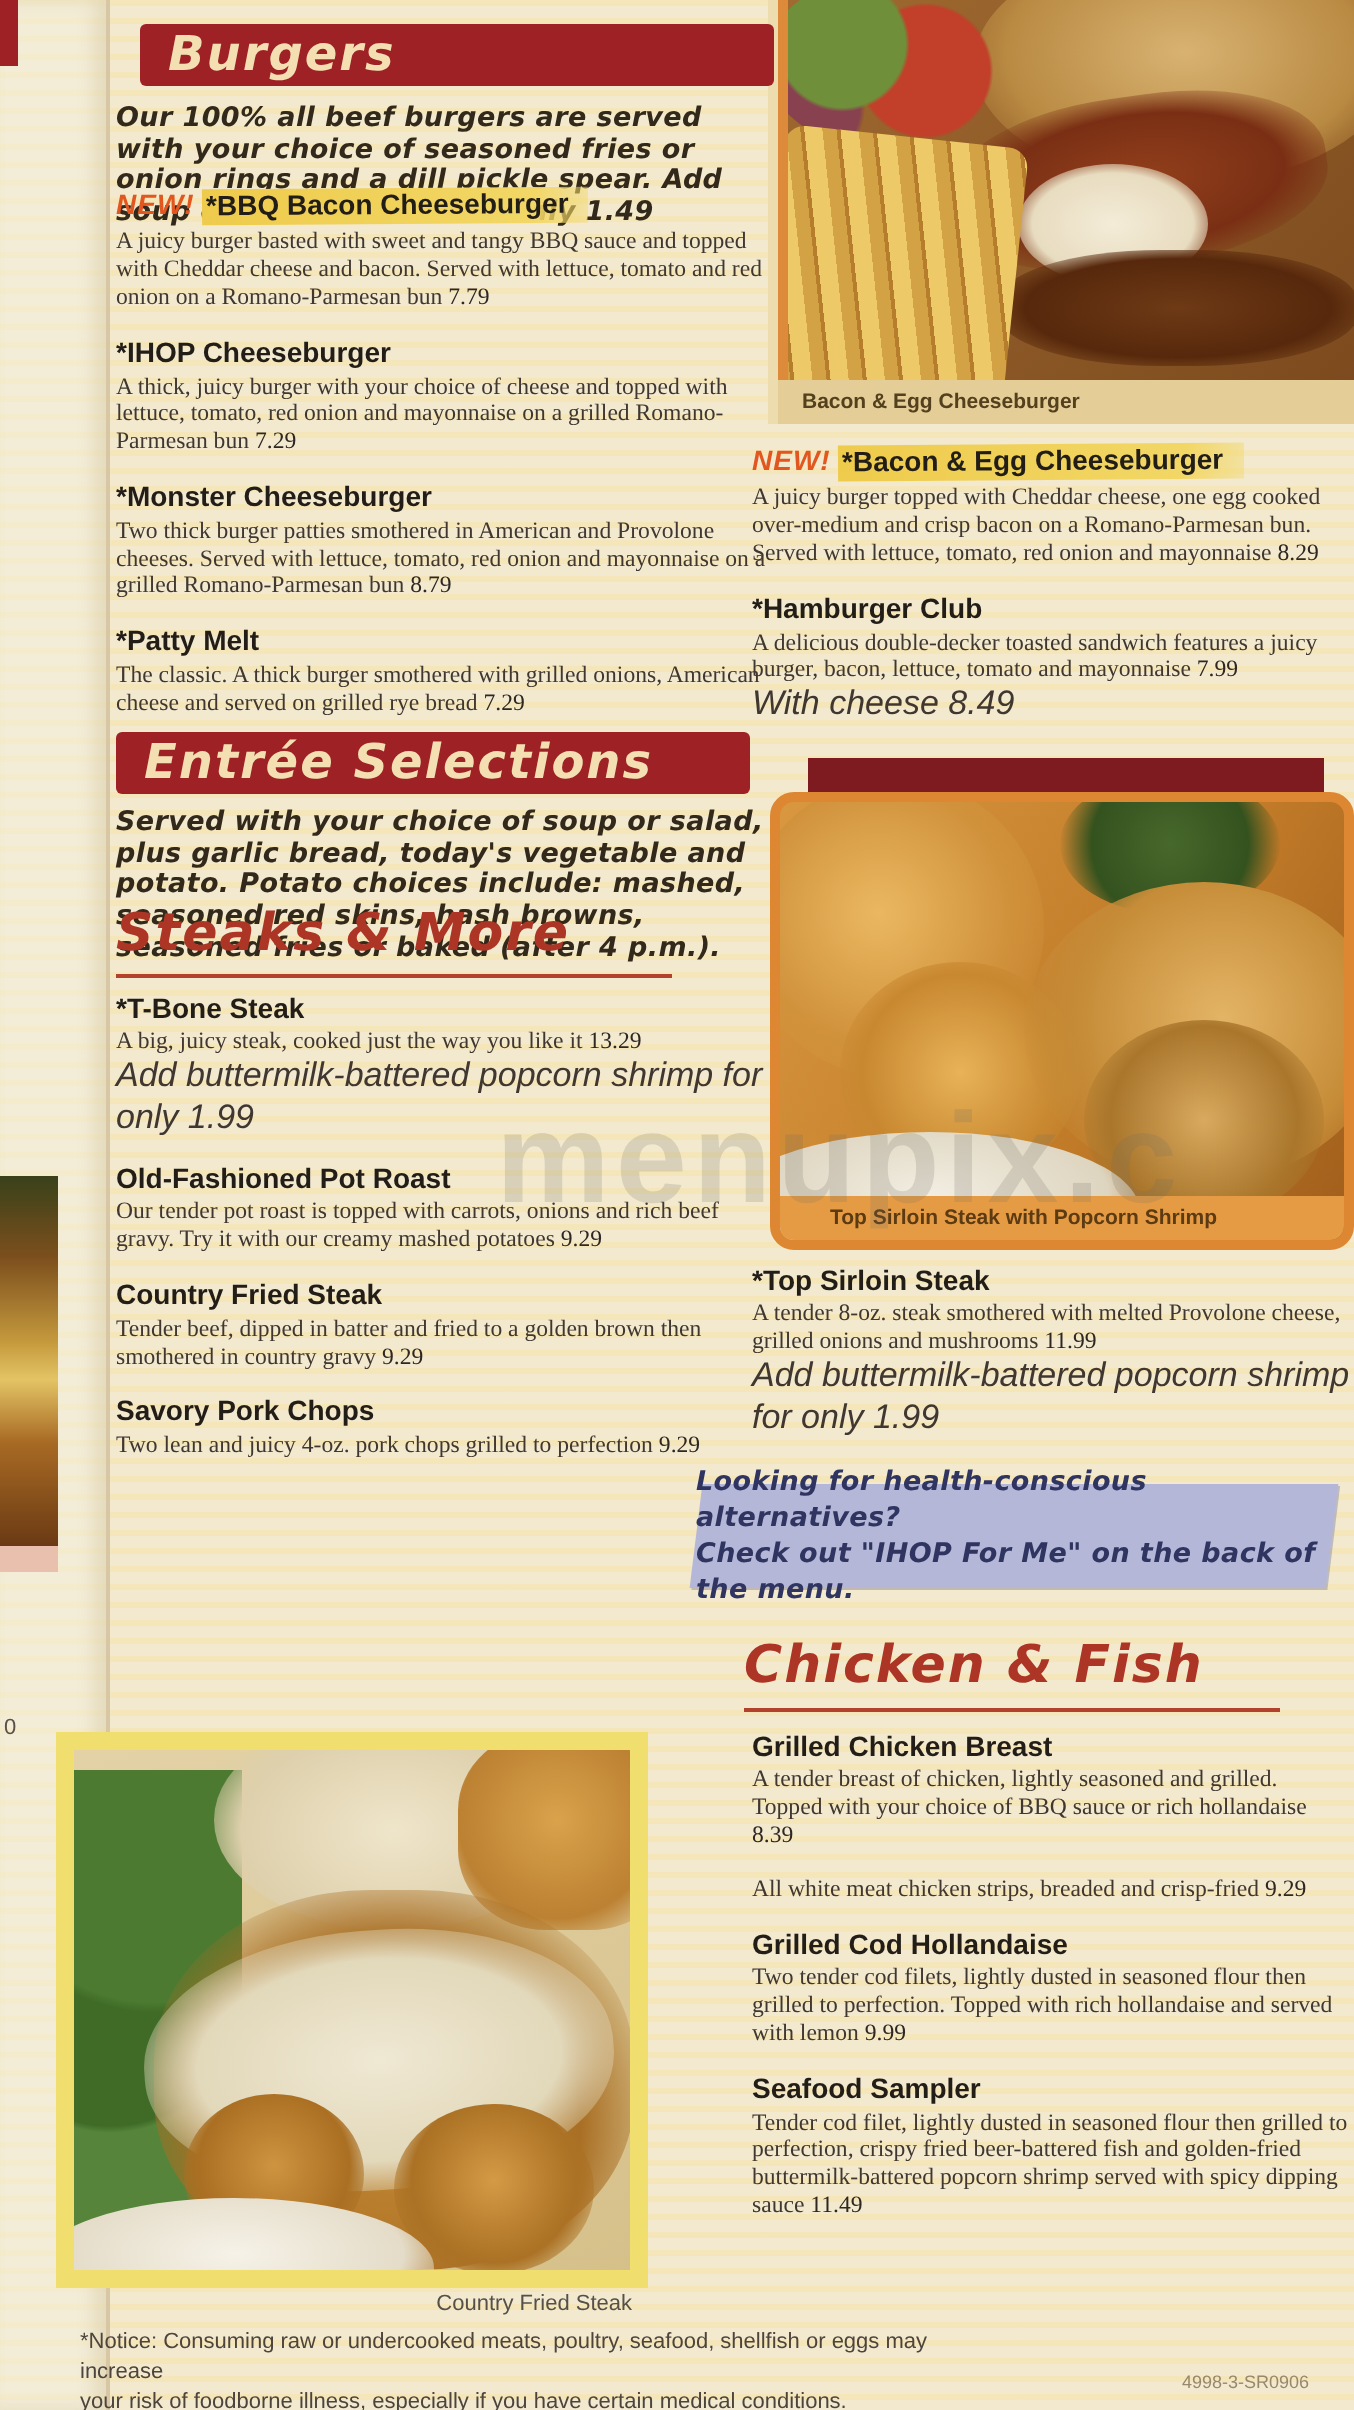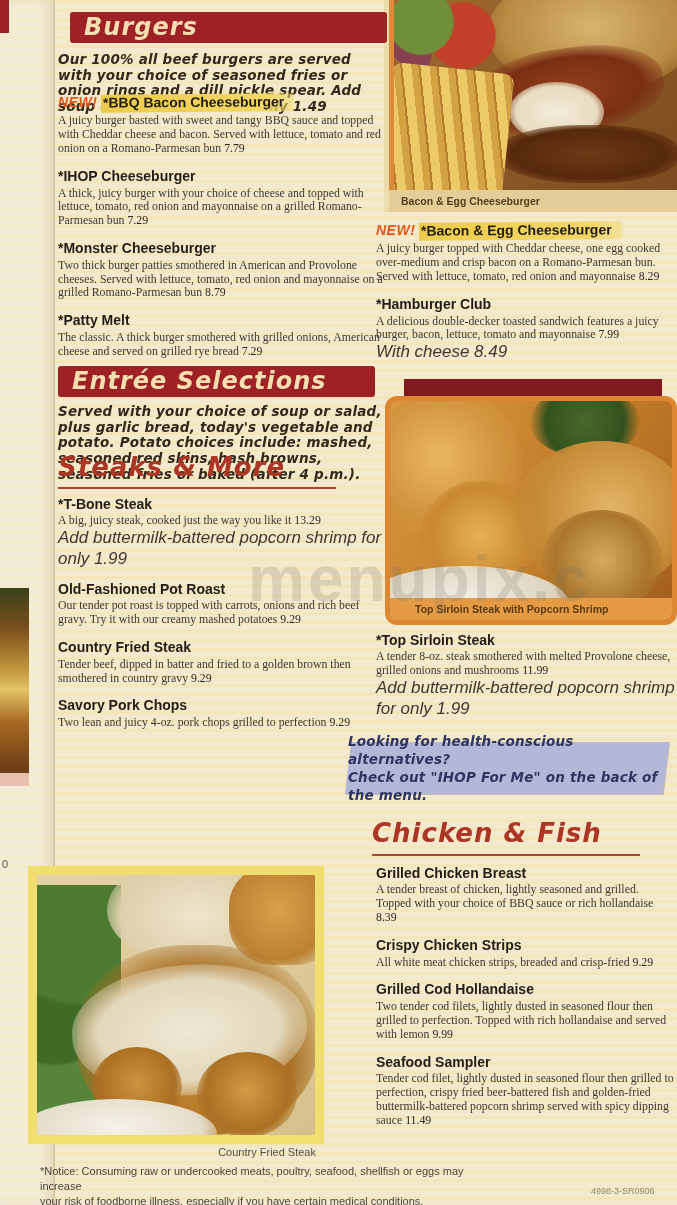--- a/index.html
+++ b/index.html
@@ -207,21 +207,20 @@
 <div class="abs script-head script" style="left:372px;top:818px;">Chicken &amp; Fish</div>
 <div class="abs head-rule" style="left:372px;top:854px;width:268px;"></div>
 
 <div class="abs items" style="left:376px;top:866px;width:300px;">
   <div class="item">
     <div class="item-title"><span class="name">Grilled Chicken Breast</span></div>
     <p class="desc"><span>A tender breast of chicken, lightly seasoned and grilled. Topped with your choice of BBQ sauce or rich hollandaise</span> <span class="price">8.39</span></p>
 
   </div>
   <div class="item">
-    <div class="item-title"><span class="name">Crispy Chicken Strips</span></div>
     <p class="desc"><span>All white meat chicken strips, breaded and crisp-fried</span> <span class="price">9.29</span></p>
 
   </div>
   <div class="item">
     <div class="item-title"><span class="name">Grilled Cod Hollandaise</span></div>
     <p class="desc"><span>Two tender cod filets, lightly dusted in seasoned flour then grilled to perfection. Topped with rich hollandaise and served with lemon</span> <span class="price">9.99</span></p>
 
   </div>
   <div class="item">
     <div class="item-title"><span class="name">Seafood Sampler</span></div>

